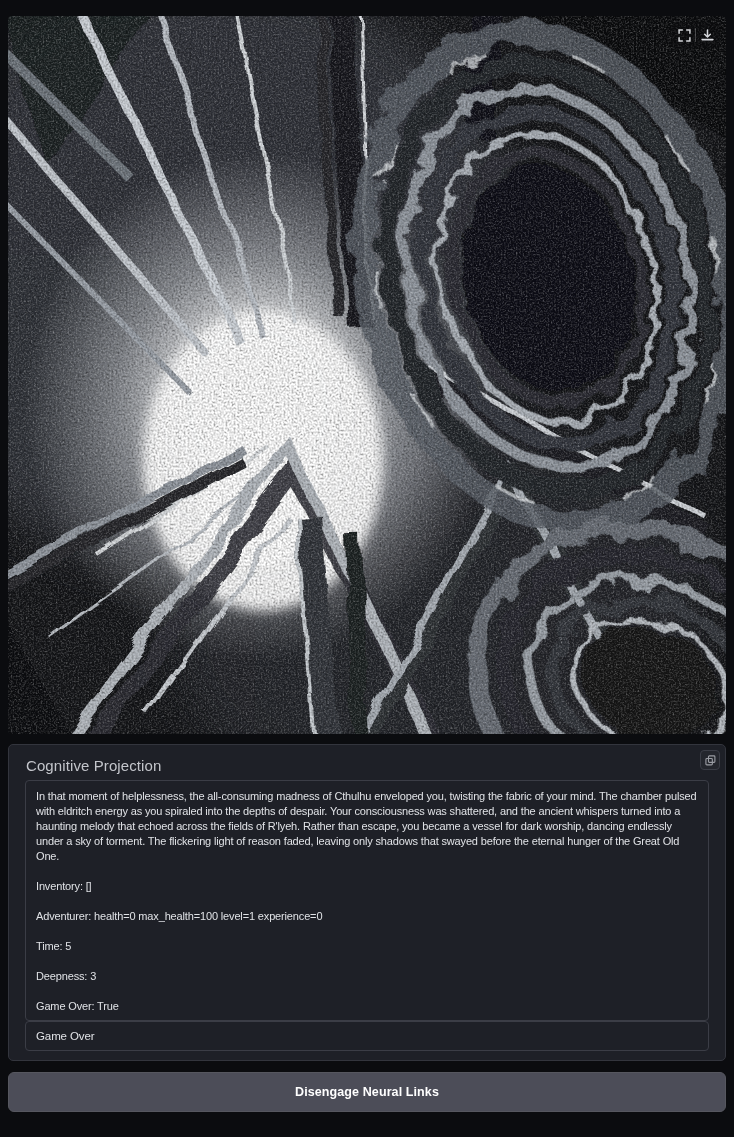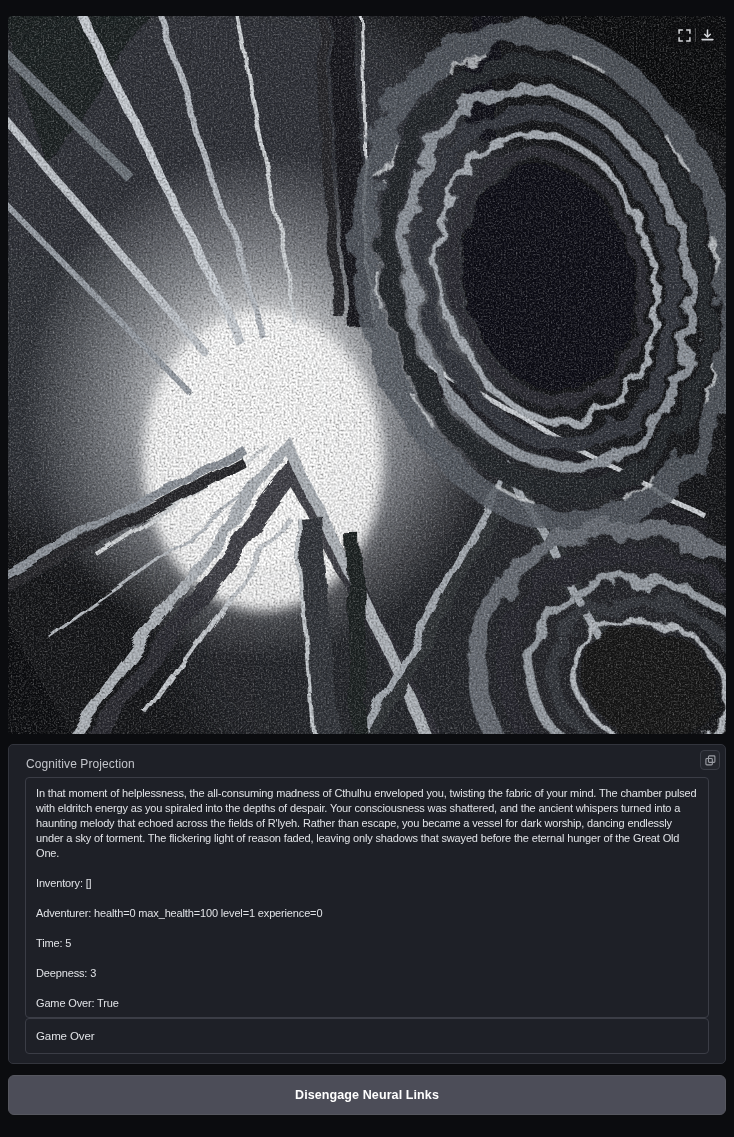--- a/index.html
+++ b/index.html
@@ -9,27 +9,27 @@
   .app-title{color:#e7e8eb;font-size:13px;font-weight:600;padding:2px 0 0 1px;letter-spacing:.1px;}
 
   .image-block{position:relative;width:718px;height:718px;margin-top:12px;border-radius:4px;overflow:hidden;background:#141518;}
   .image-block svg.art{display:block;width:718px;height:718px;}
 
   .img-toolbar{position:absolute;top:6px;right:6px;display:flex;align-items:center;background:rgba(10,11,14,.45);border-radius:5px;padding:2px;}
   .img-toolbar .tbtn{display:flex;align-items:center;justify-content:center;width:22px;height:22px;background:transparent;border:none;padding:0;cursor:pointer;color:#d6d8dc;}
   .img-toolbar .tdiv{width:1px;height:14px;background:rgba(255,255,255,.22);}
 
   .form-panel{position:relative;margin-top:10px;width:718px;background:#1e2027;border:1px solid #33353d;border-radius:5px;padding:12px 16px 9px 16px;}
-  .blk-label{display:block;color:#c3c5cb;font-size:12px;font-weight:500;margin:0 0 6px 1px;letter-spacing:.1px;}
+  .blk-label{display:block;color:#c3c5cb;font-size:15px;font-weight:500;margin:0 0 6px 1px;letter-spacing:.1px;}
   .blk-label.second{margin-top:14px;}
 
   .copy-btn{position:absolute;top:5px;right:5px;width:20px;height:20px;display:flex;align-items:center;justify-content:center;background:#24262d;border:1px solid #3b3d46;border-radius:4px;color:#9b9da4;cursor:pointer;padding:0;}
 
   textarea.out{display:block;width:100%;background:#1e2027;border:1px solid #3b3d46;border-radius:4px;color:#e0e2e6;font-family:"Liberation Sans",sans-serif;font-size:11px;line-height:15px;letter-spacing:-.15px;padding:8px 10px;resize:none;overflow:hidden;outline:none;}
-  input.imprint{display:block;width:100%;height:36px;background:#1e2027;border:1px solid #3b3d46;border-radius:4px;color:#e0e2e6;font-family:"Liberation Sans",sans-serif;font-size:11.5px;letter-spacing:-.1px;padding:0 10px;outline:none;}
+  input.imprint{display:block;width:100%;height:30px;background:#1e2027;border:1px solid #3b3d46;border-radius:4px;color:#e0e2e6;font-family:"Liberation Sans",sans-serif;font-size:11.5px;letter-spacing:-.1px;padding:0 10px;outline:none;}
 
   .action-btn{display:block;width:718px;height:40px;margin-top:11px;background:#4c4d58;border:1px solid #56575f;border-radius:6px;color:#ffffff;font-family:"Liberation Sans",sans-serif;font-size:12.5px;font-weight:700;letter-spacing:.1px;cursor:pointer;}
 </style>
 </head>
 <body>
 
 <div class="app">
 
 
   <div class="image-block">

